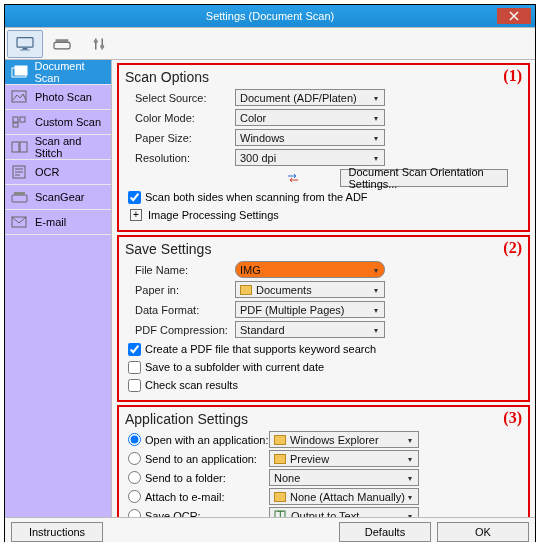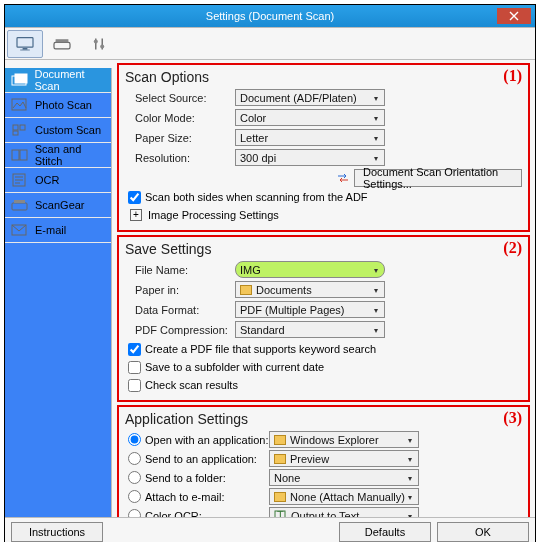--- a/index.html
+++ b/index.html
@@ -6,21 +6,21 @@
   body { margin:0; padding:4px; background:#fff; }
   .frame { width:532px; height:542px; border:1px solid #000; background:#fff; position:relative; }
   .titlebar { height:22px; background:linear-gradient(#2aa0e8,#1a8bd4); color:#fff; display:flex; align-items:center; justify-content:center; position:relative; font-size:12px; }
   .close { position:absolute; right:4px; top:3px; width:34px; height:16px; background:#c74a3a; display:flex; align-items:center; justify-content:center; color:#fff; cursor:pointer; }
   .body { position:absolute; top:22px; left:0; right:0; bottom:28px; background:#f6f6f6; border-top:1px solid #bbb; }
   .toolbar { height:32px; border-bottom:1px solid #bcbcbc; display:flex; padding:2px 2px 0 2px; }
   .tb-btn { width:36px; height:28px; border:1px solid transparent; margin-right:1px; display:flex; align-items:center; justify-content:center; border-radius:2px; }
   .tb-btn.sel { border-color:#8fa7c7; background:#dfeaf7; }
   .tb-icon { width:20px; height:16px; }
   .columns { position:absolute; top:32px; left:0; right:0; bottom:0; display:flex; }
-  .sidebar { width:107px; border-right:1px solid #bcbcbc; background:#3b82f6;margin-top:8px; }
+  .sidebar { width:107px; border-right:1px solid #bcbcbc; background:#c4b5fd; }
   .side-item { height:25px; display:flex; align-items:center; padding-left:4px; border-bottom:1px solid #e8e8e8; cursor:pointer; }
   .side-item.sel { background:#2a95df; color:#fff; }
   .side-item .icon { width:22px; height:16px; display:flex; align-items:center; justify-content:center; margin-right:4px; }
   .main { flex:1; position:relative; overflow:hidden; }
   .group { border:2px solid #e30000; margin:3px 5px 2px 5px; padding:4px 6px 6px 6px; position:relative; }
   .group-title { font-size:14px; color:#222; margin-bottom:3px; }
   .annot { position:absolute; right:6px; top:2px; color:#e30000; font-weight:bold; font-size:16px; font-family:"Times New Roman",serif; }
   .row { display:flex; align-items:center; height:19px; margin-bottom:1px; }
   .row label { width:110px; padding-left:10px; color:#222; }
   .select { flex:0 0 150px; height:17px; border:1px solid #8a8a8a; background:#f0f0f0; display:flex; align-items:center; padding:0 4px; position:relative; cursor:default; color:#111; }
@@ -163,32 +163,32 @@
           <div class="row">
             <label>Color Mode:</label>
             <div class="select wide">
                 <span>Color</span>
                 <span class="arrow">▾</span>
               </div>
           </div>
           <div class="row">
             <label>Paper Size:</label>
             <div class="select wide">
-                <span>Letter</span>
+                <span>Windows</span>
                 <span class="arrow">▾</span>
               </div>
           </div>
           <div class="row">
             <label>Resolution:</label>
             <div class="select wide">
                 <span>300 dpi</span>
                 <span class="arrow">▾</span>
               </div>
           </div>
-          <div class="row" style="justify-content:flex-end;">
+          <div class="row" style="justify-content:center;gap:36px;">
             <label></label>
             <span style="width:14px;display:inline-flex;justify-content:flex-end;margin-right:4px;">
                 <svg width="14" height="12" viewBox="0 0 14 12">
                   <path d="M2 4 L10 4 M8 2 L10 4 L8 6" stroke="#2a6ad4" fill="none"></path>
                   <path d="M12 8 L4 8 M6 6 L4 8 L6 10" stroke="#d43a2a" fill="none"></path>
                 </svg>
               </span>
             <div class="btn" style="flex:0 0 168px;font-size:10px;">
                 <span>Document Scan Orientation Settings...</span>
               </div>
@@ -201,21 +201,21 @@
             <span class="plus-box">+</span>
             <span>Image Processing Settings</span>
           </div>
         </div>
 
         <div class="group">
           <span class="annot">(2)</span>
           <div class="group-title">Save Settings</div>
           <div class="row">
             <label>File Name:</label>
-            <div class="select wide" style="background:#bef264;border-radius:8px;">
+            <div class="select wide" style="background:#f97316;border-radius:8px;">
                 <span>IMG</span>
                 <span class="arrow">▾</span>
               </div>
           </div>
           <div class="row">
             <label>Paper in:</label>
             <div class="select wide">
                 <span class="folder-icon"></span>
                 <span>Documents</span>
                 <span class="arrow">▾</span>
@@ -282,21 +282,21 @@
             <input type="radio" name="app" style="">
             <span class="lbl">Attach to e-mail:</span>
             <div class="select wide">
                 <span class="folder-icon"></span>
                 <span>None (Attach Manually)</span>
                 <span class="arrow">▾</span>
               </div>
           </div>
           <div class="radio-row">
             <input type="radio" name="app" style="">
-            <span class="lbl">Color OCR:</span>
+            <span class="lbl">Save OCR:</span>
             <div class="select wide">
                 <svg class="mini-icon" viewBox="0 0 14 12">
                   <rect x="1" y="1" width="10" height="10" fill="none" stroke="#3a7a3a"></rect>
                   <text x="3" y="9" font-size="8" fill="#3a7a3a">T</text>
                 </svg>
                 <span>Output to Text</span>
                 <span class="arrow">▾</span>
               </div>
           </div>
 

